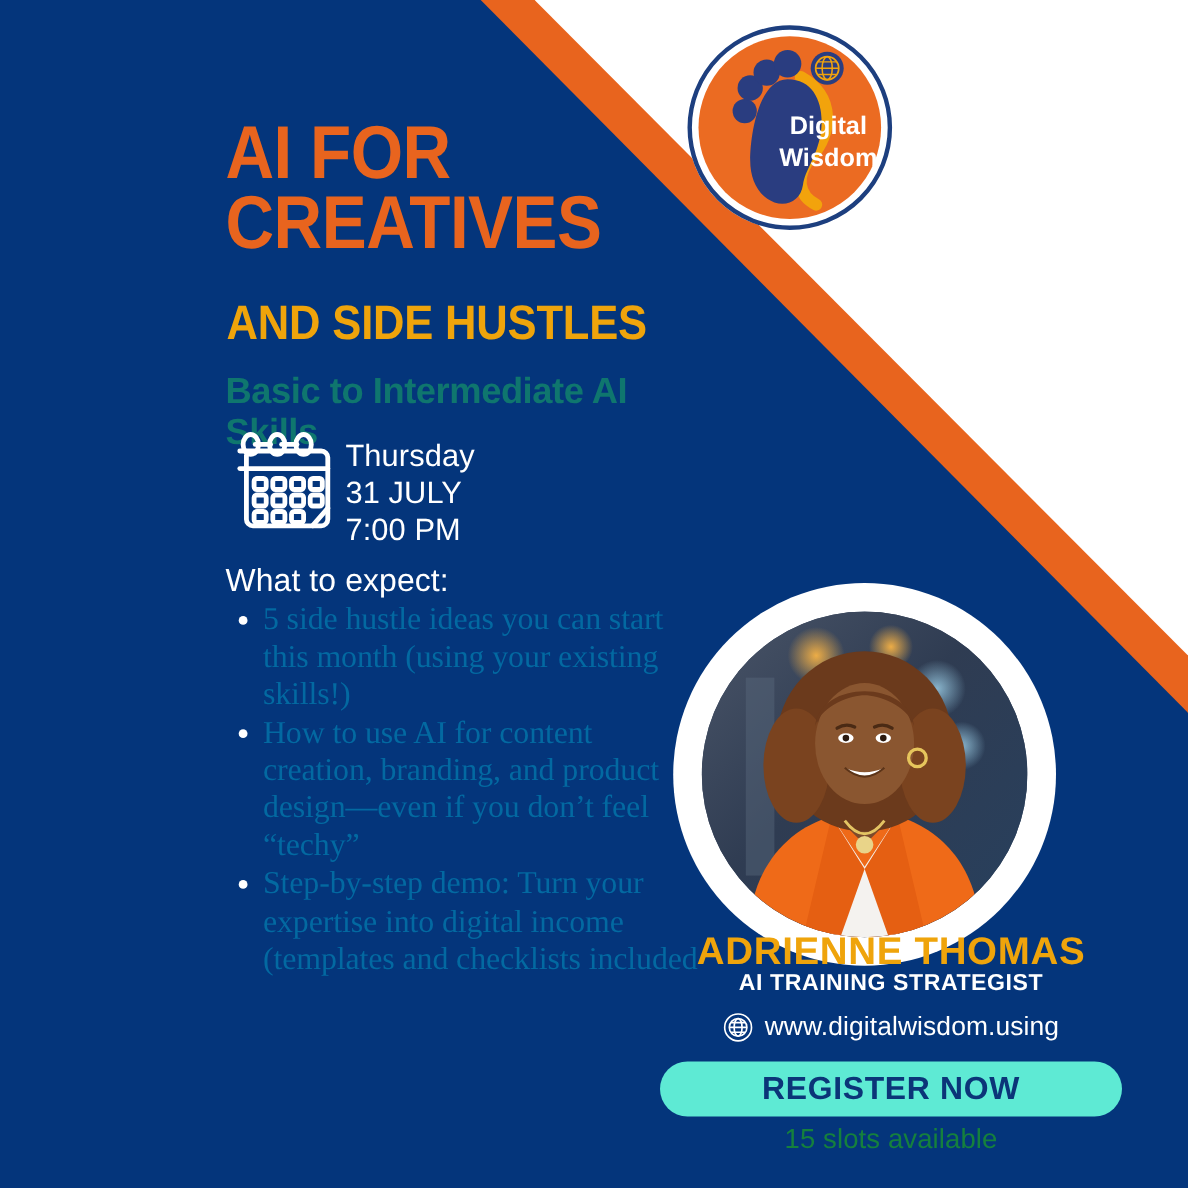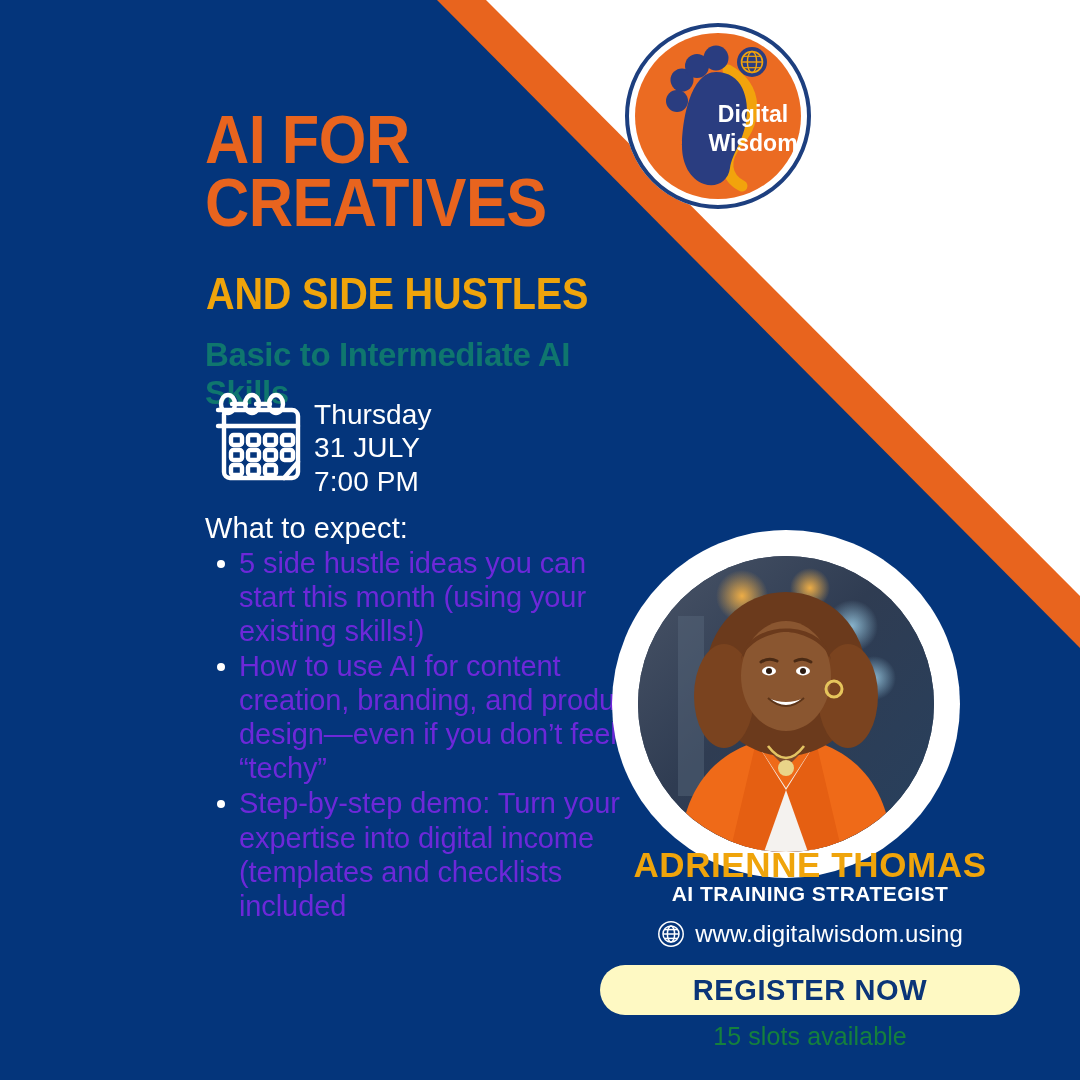--- a/index.html
+++ b/index.html
@@ -132,24 +132,25 @@
     letter-spacing: 0.1px;
   }
   .expect-list {
     position: absolute;
     left: 205px;
     top: 546px;
     width: 400px;
     margin: 0;
     padding: 0 0 0 34px;
     list-style: none;
-    color: #6d28d9;
+    color: #0369a1;
     font-size: 29px;
     line-height: 1.175;
     letter-spacing: -0.1px;
+    font-family: Liberation Serif, serif;
   }
   .expect-list li {
     position: relative;
     margin: 0 0 1px 0;
   }
   .expect-list li::before {
     content: "";
     position: absolute;
     left: -22px;
     top: 14px;
@@ -218,21 +219,21 @@
     gap: 10px;
     color: #ffffff;
     font-size: 24px;
     letter-spacing: 0.1px;
   }
   .globe-icon { width: 28px; height: 28px; flex: 0 0 auto; }
   .cta-btn {
     position: absolute;
     top: 965px;
     height: 50px;
-    background: #fef9c3;
+    background: #5eead4;
     border: none;
     border-radius: 26px;
     color: #0b3578;
     font-family: inherit;
     font-size: 29px;
     font-weight: 700;
     letter-spacing: 0.6px;
     cursor: pointer;
     padding: 0;
   }

